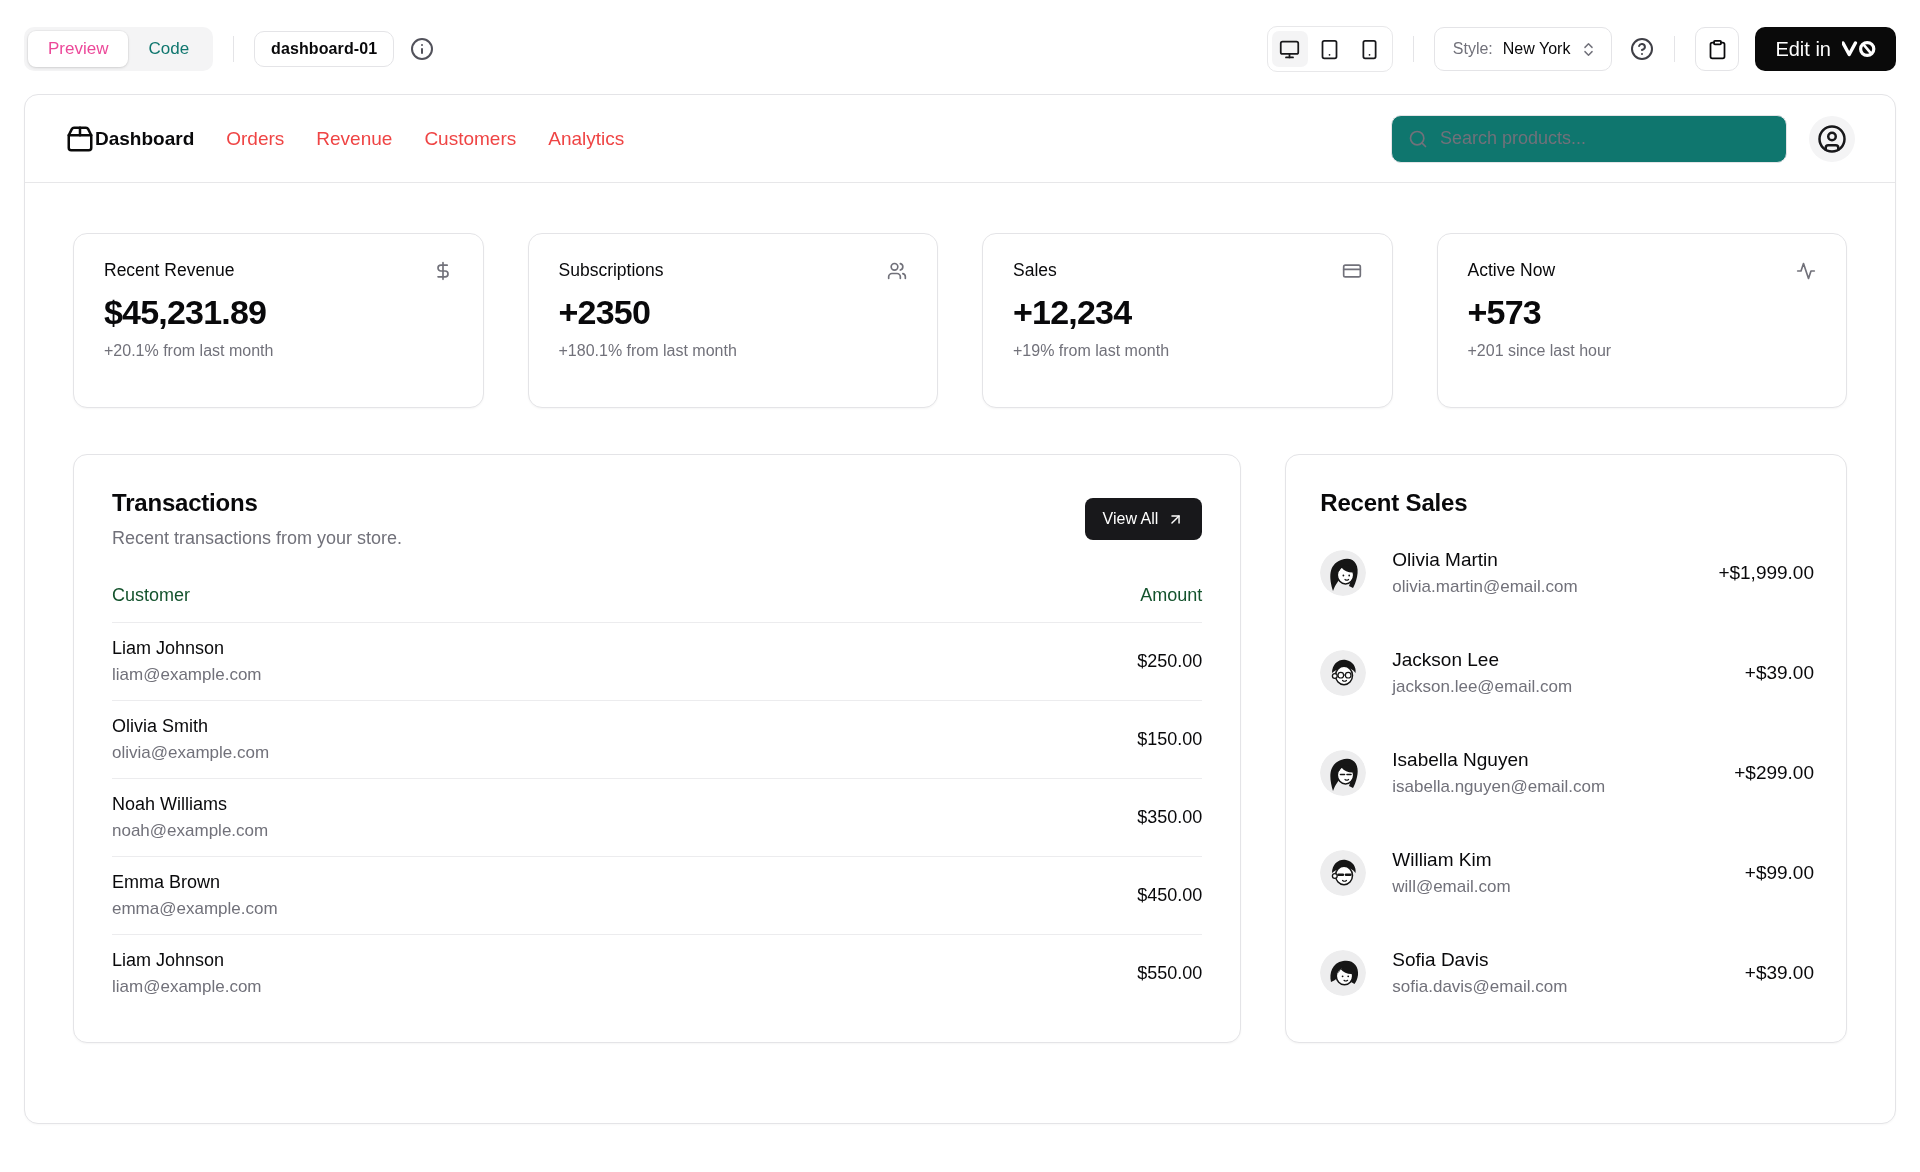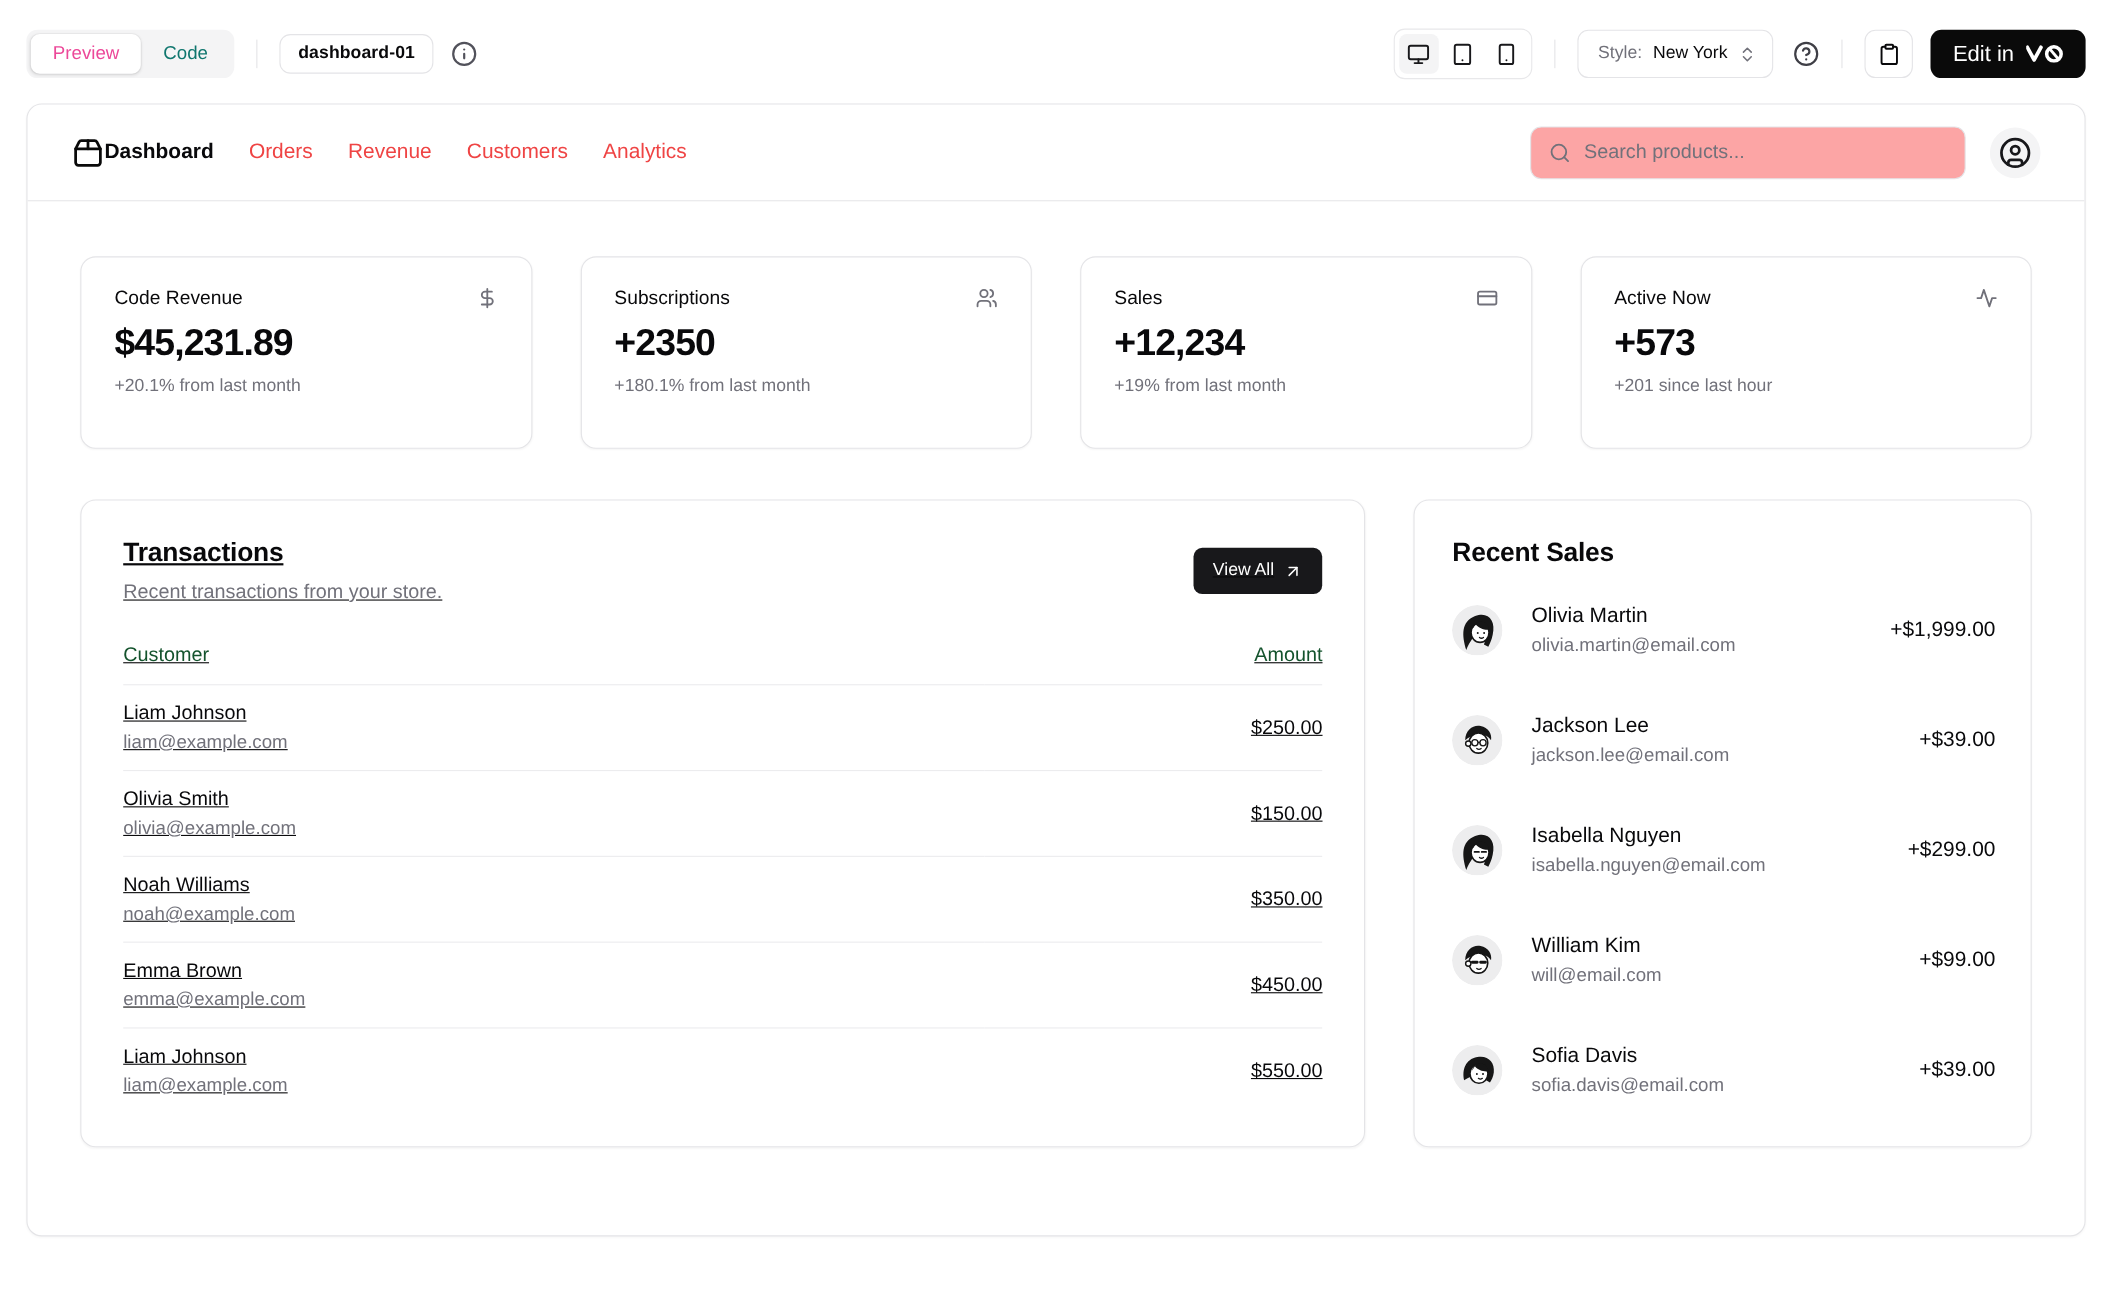--- a/index.html
+++ b/index.html
@@ -34,37 +34,37 @@
   
   .preview { margin:0 24px; height:1030px; border:1px solid #e4e4e7; border-radius:14px; background:#fff; overflow:hidden; box-shadow:0 1px 2px rgba(0,0,0,.03); }
 
   
   .navbar { height:88px; display:flex; align-items:center; padding:0 40px; border-bottom:1px solid #e7e7e9; }
   .logo { color:#0a0a0a; }
   .navlinks { display:flex; gap:32px; font-size:19px; }
   .navlink { color:#ef4444; cursor:pointer; }
   .navlink.active { color:#09090b; font-weight:600; }
   .nav-right { margin-left:auto; display:flex; align-items:center; gap:22px; }
-  .search { display:flex; align-items:center; gap:12px; width:396px; height:48px; border:1px solid #e4e4e7; border-radius:10px; padding:0 16px; color:#71717a; background:#fca5a5; }
+  .search { display:flex; align-items:center; gap:12px; width:396px; height:48px; border:1px solid #e4e4e7; border-radius:10px; padding:0 16px; color:#71717a; background:#0f766e; }
   .search input { border:none; outline:none; flex:1; font-size:18px; font-family:inherit; color:#09090b; background:transparent; }
   .search input::placeholder { color:#71717a; }
   .avatarbtn { width:46px; height:46px; border-radius:50%; background:#f4f4f5; display:flex; align-items:center; justify-content:center; color:#18181b; cursor:pointer; border:none; }
 
   
   .main { padding:50px 48px 0; }
   .cards { display:grid; grid-template-columns:repeat(4,1fr); gap:44px; }
   .card { background:#fff; border:1px solid #e4e4e7; border-radius:14px; box-shadow:0 1px 2px rgba(0,0,0,.04); }
   .statcard { padding:26px 30px; height:175px; }
   .stathead { display:flex; align-items:center; justify-content:space-between; font-size:17.5px; font-weight:500; }
   .staticon { color:#71717a; }
   .statvalue { margin-top:12px; font-size:34px; font-weight:700; letter-spacing:-.8px; }
   .statchange { margin-top:10px; font-size:16px; color:#71717a; }
 
   .lower { display:grid; grid-template-columns:2.08fr 1fr; gap:44px; margin-top:46px; }
-  .txcard { padding:34px 38px 30px;text-decoration:underline; }
+  .txcard { padding:34px 38px 30px; }
   .txhead { display:flex; align-items:center; justify-content:space-between; }
   .cardtitle { font-size:24px; font-weight:600; letter-spacing:-.2px; }
   .carddesc { font-size:18px; color:#71717a; margin-top:11px; }
   .viewall { display:flex; align-items:center; gap:9px; background:#18181b; color:#fff; height:42px; padding:0 18px; border-radius:8px; font-size:16px; font-weight:500; border:none; font-family:inherit; cursor:pointer; }
   table { width:100%; border-collapse:collapse; margin-top:36px; }
   th { text-align:left; font-weight:400; font-size:18px; color:#14532d; padding:0 0 16px; border-bottom:1px solid #ececee; }
   th.col-amount, td.col-amount { text-align:right; }
   tbody tr { border-bottom:1px solid #ececee; }
   tbody tr:last-child { border-bottom:none; }
   td { padding:15px 0; vertical-align:middle; }
@@ -192,21 +192,21 @@
           </svg>
       </button>
     </div>
   </div>
 
   <div class="main">
 
     <div class="cards">
       <div class="card statcard">
         <div class="stathead">
-          <span>Code Revenue</span>
+          <span>Recent Revenue</span>
           <span class="staticon">
             <svg class="ic" width="20" height="20" viewBox="0 0 24 24">
                 <line x1="12" x2="12" y1="2" y2="22"></line>
                 <path d="M17 5H9.5a3.5 3.5 0 0 0 0 7h5a3.5 3.5 0 0 1 0 7H6"></path>
               </svg>
           </span>
         </div>
         <div class="statvalue">$45,231.89</div>
         <div class="statchange">+20.1% from last month</div>
       </div>

